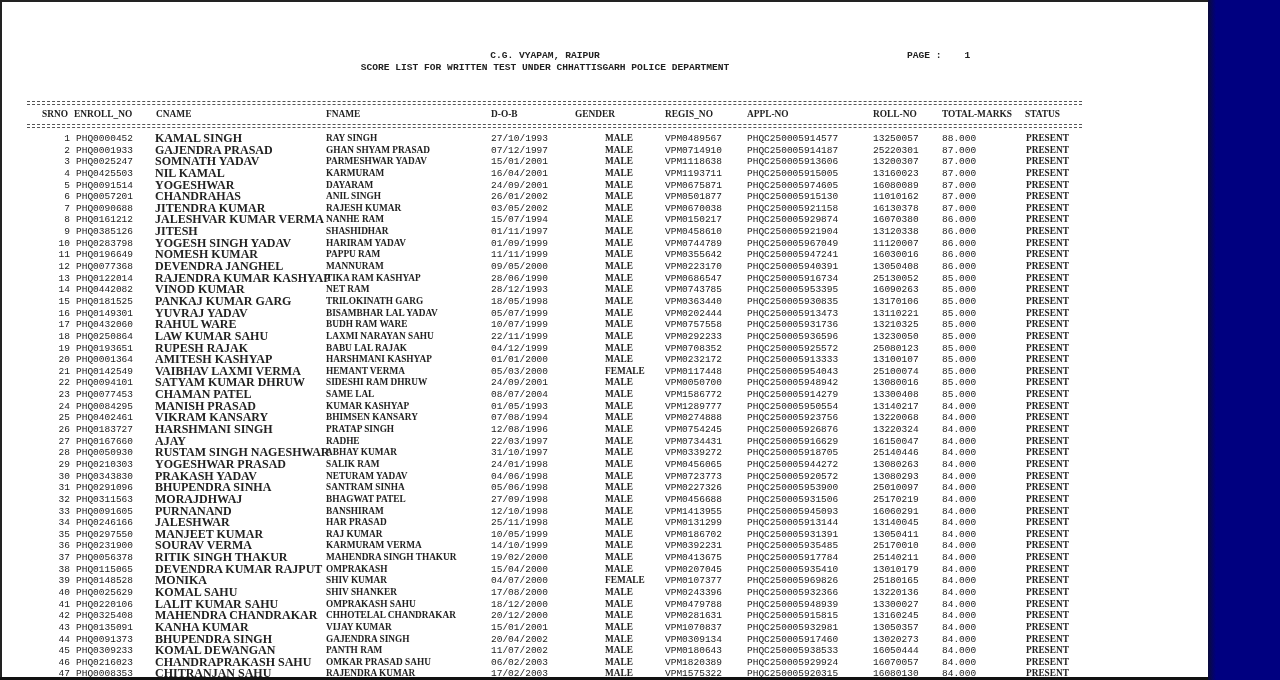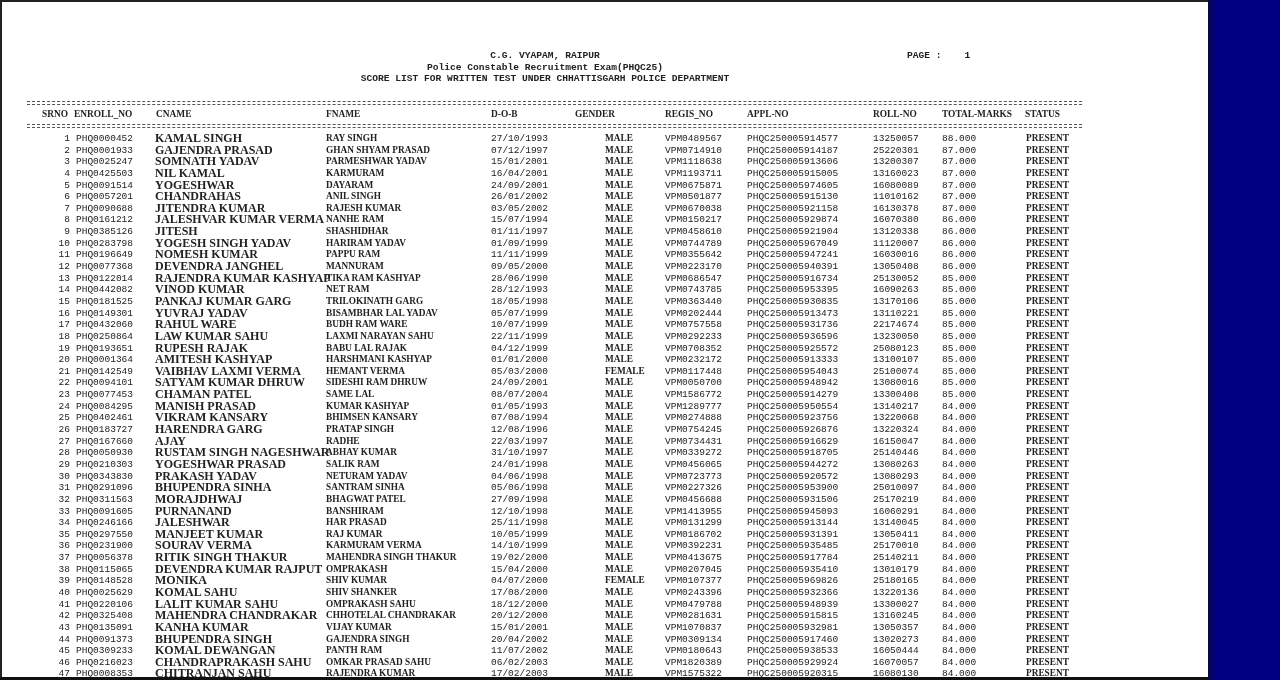--- a/index.html
+++ b/index.html
@@ -42,21 +42,20 @@
   .h-rl { left:873px; } .h-tm { left:942px; } .h-st { left:1025px; }
 </style>
 </head>
 <body>
 
 <div class="sheet">
   <div class="leftrule"></div>
 
   <div class="hdr">
     <div class="l">C.G. VYAPAM, RAIPUR</div>
-    <div class="l">Police Constable Recruitment Exam(PHQC25)</div>
     <div class="l">SCORE LIST FOR WRITTEN TEST UNDER CHHATTISGARH POLICE DEPARTMENT</div>
   </div>
   <div class="page"><span>PAGE :</span>&nbsp;&nbsp;&nbsp;&nbsp;<span>1</span></div>
 
   <div class="rule r1"></div>
   <div class="colhdr">
     <span class="h-sr">SRNO</span>
     <span class="h-en">ENROLL_NO</span>
     <span class="h-cn">CNAME</span>
     <span class="h-fn">FNAME</span>
@@ -281,21 +280,21 @@
       </div>
       <div class="row">
         <span class="c-sr">17</span>
         <span class="c-en">PHQ0432060</span>
         <span class="c-cn">RAHUL WARE</span>
         <span class="c-fn">BUDH RAM WARE</span>
         <span class="c-db">10/07/1999</span>
         <span class="c-gd">MALE</span>
         <span class="c-rg">VPM0757558</span>
         <span class="c-ap">PHQC250005931736</span>
-        <span class="c-rl">22174674</span>
+        <span class="c-rl">13210325</span>
         <span class="c-tm">85.000</span>
         <span class="c-st">PRESENT</span>
       </div>
       <div class="row">
         <span class="c-sr">18</span>
         <span class="c-en">PHQ0250864</span>
         <span class="c-cn">LAW KUMAR SAHU</span>
         <span class="c-fn">LAXMI NARAYAN SAHU</span>
         <span class="c-db">22/11/1999</span>
         <span class="c-gd">MALE</span>
@@ -392,21 +391,21 @@
         <span class="c-gd">MALE</span>
         <span class="c-rg">VPM0274888</span>
         <span class="c-ap">PHQC250005923756</span>
         <span class="c-rl">13220068</span>
         <span class="c-tm">84.000</span>
         <span class="c-st">PRESENT</span>
       </div>
       <div class="row">
         <span class="c-sr">26</span>
         <span class="c-en">PHQ0183727</span>
-        <span class="c-cn">HARENDRA GARG</span>
+        <span class="c-cn">HARSHMANI SINGH</span>
         <span class="c-fn">PRATAP SINGH</span>
         <span class="c-db">12/08/1996</span>
         <span class="c-gd">MALE</span>
         <span class="c-rg">VPM0754245</span>
         <span class="c-ap">PHQC250005926876</span>
         <span class="c-rl">13220324</span>
         <span class="c-tm">84.000</span>
         <span class="c-st">PRESENT</span>
       </div>
       <div class="row">

